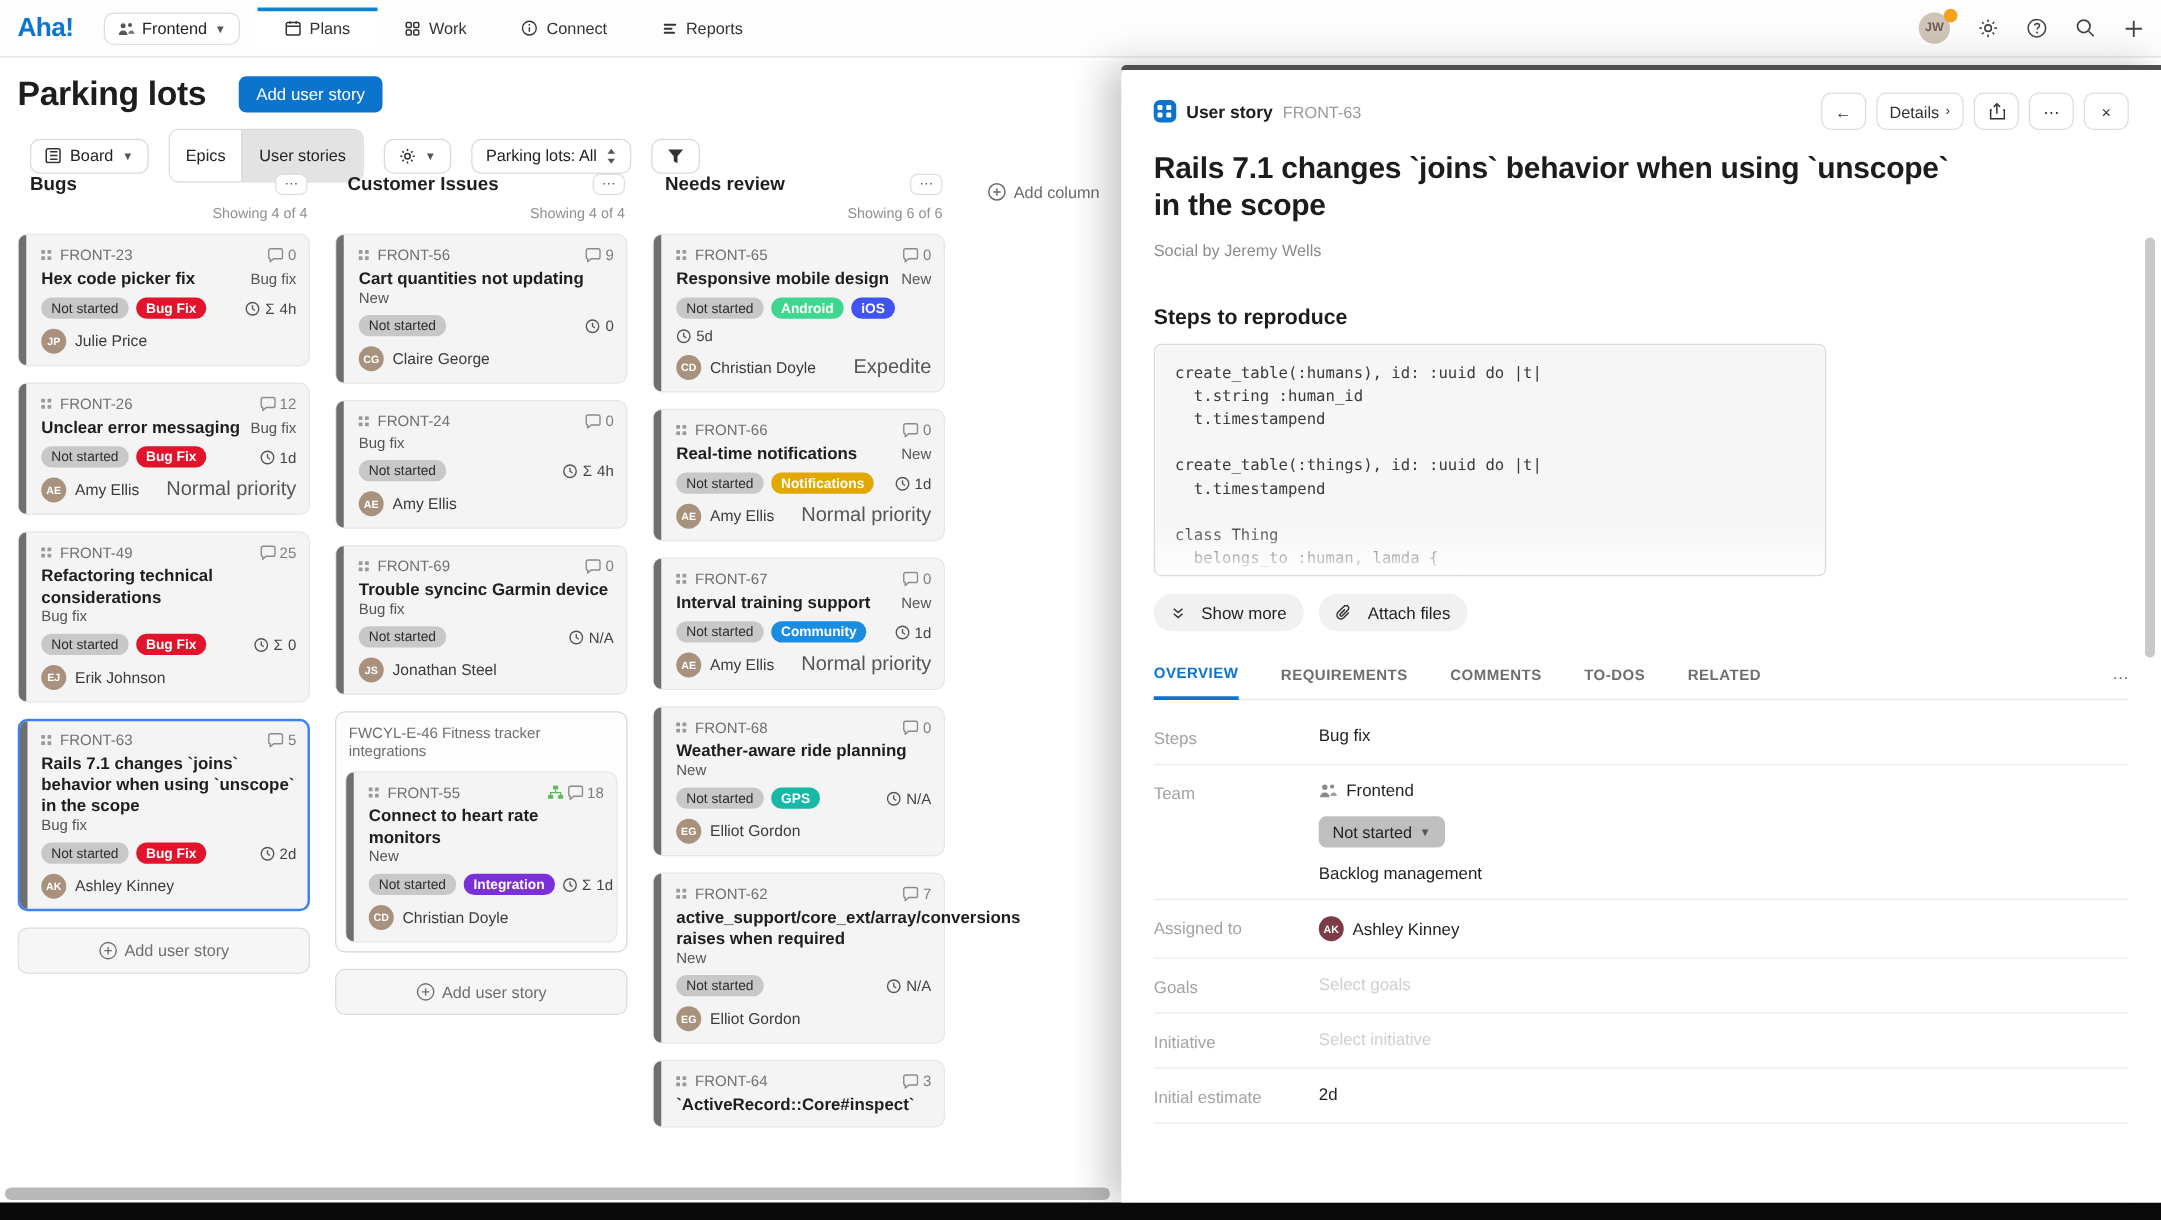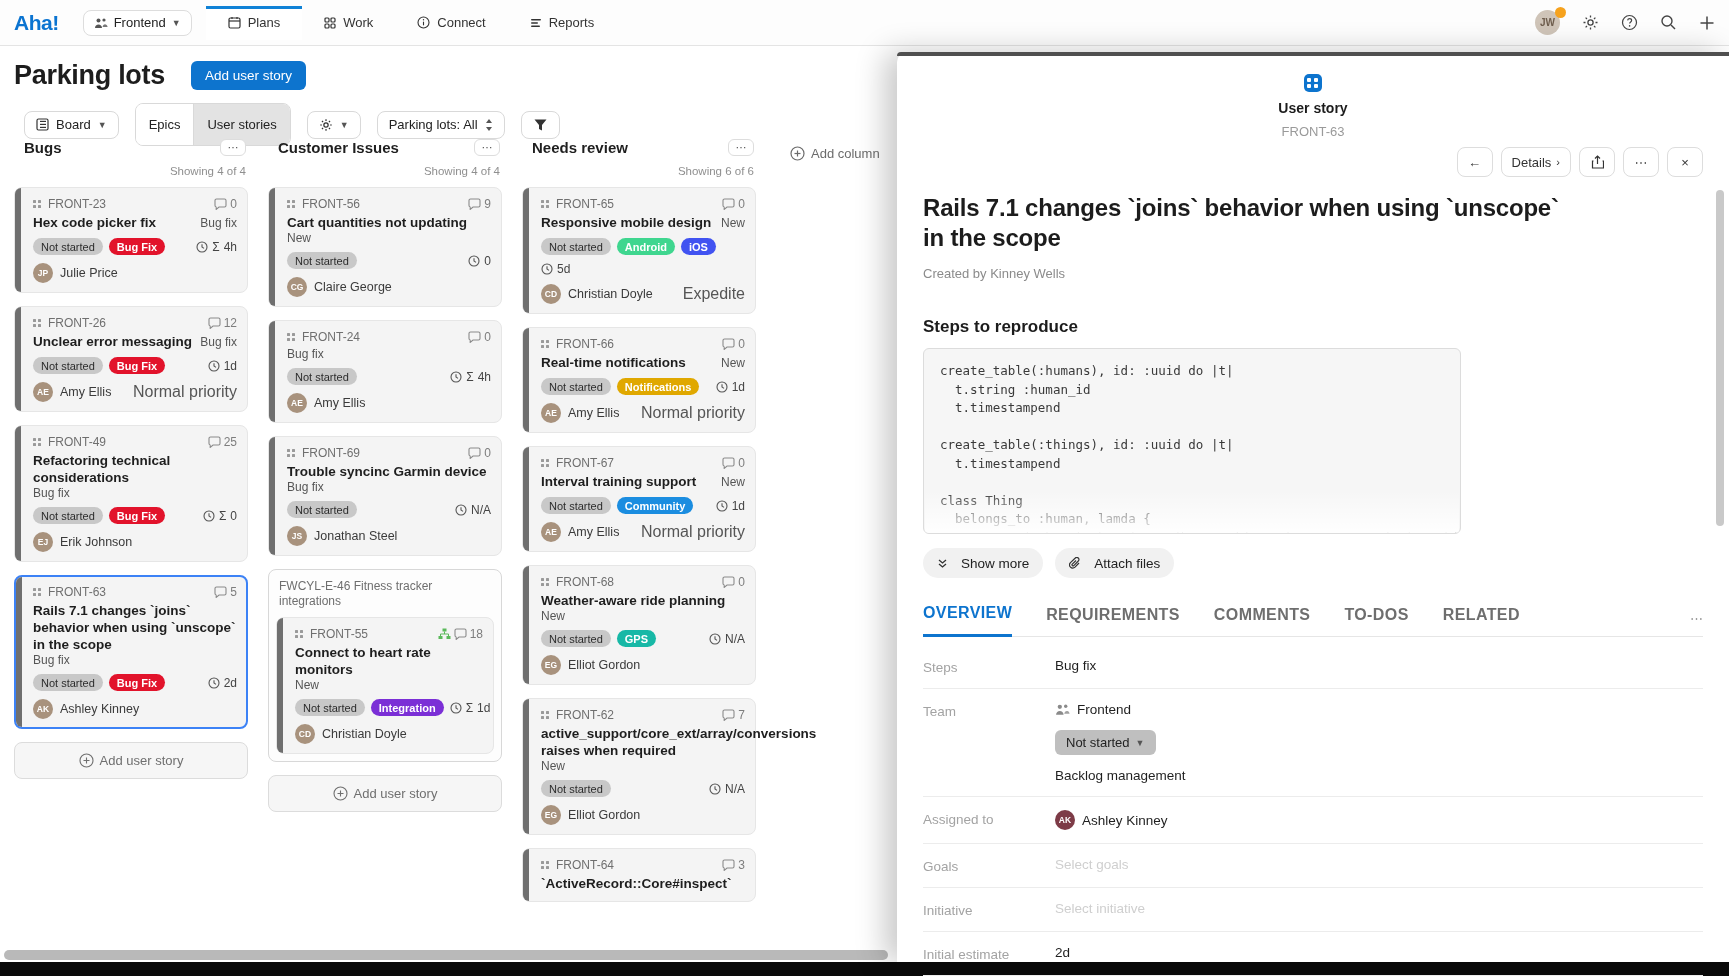--- a/index.html
+++ b/index.html
@@ -66,37 +66,37 @@
   .add-column { position:absolute; top:146px; left:790px; display:flex; align-items:center; gap:6px; font-size:13px; color:#6b6b6b; background:none; border:none; cursor:pointer; font-family:inherit; }
 
   
   .hscrollbar { position:absolute; left:4px; bottom:16px; width:884px; height:10px; border-radius:6px; background:#b9b9b9; }
   .bottombar { position:absolute; left:0; right:0; bottom:0; height:14px; background:#0a0a0a; }
 
   
   .panel { position:absolute; left:897px; top:52px; width:832px; height:910px; background:#fff; border-radius:10px 0 0 0; box-shadow:-12px 0 30px rgba(0,0,0,0.22); z-index:5; }
   .panel-grip { height:4px; background:#4f4f4f; border-radius:10px 0 0 0; }
   .panel-inner { padding:18px 26px 0 26px; }
-  .p-head { display:flex; align-items:center; gap:8px;flex-direction:column; }
+  .p-head { display:flex; align-items:center; gap:8px; }
   .story-glyph { width:18px; height:18px; background:#0d74ce; border-radius:5px; display:grid; grid-template-columns:5px 5px; grid-gap:2px; align-content:center; justify-content:center; }
   .story-glyph i { width:4px; height:4px; background:#fff; border-radius:1px; }
   .p-type { font-size:14px; font-weight:700; color:#1c1c1c; }
   .p-id { font-size:13px; color:#9a9a9a; }
   .p-actions { margin-left:auto; display:flex; gap:8px; }
   .p-btn { background:#fff; border:1px solid #ddd; border-radius:8px; height:30px; min-width:36px; padding:0 10px; font-size:13px; color:#333; display:flex; align-items:center; justify-content:center; gap:5px; cursor:pointer; font-family:inherit; }
   .p-title { font-size:24px; font-weight:700; color:#1c1c1c; line-height:30px; margin-top:16px; letter-spacing:-0.2px; }
   .p-created { font-size:13px; color:#8b8b8b; margin-top:13px; }
   .p-section { font-size:17px; font-weight:700; color:#1c1c1c; margin-top:36px; }
   .codeblock { position:relative; margin-top:11px; background:#f6f6f6; border:1px solid #dcdcdc; border-radius:6px; height:186px; overflow:hidden; }
   .codeblock pre { font-family:"DejaVu Sans Mono", monospace; font-size:12.5px; line-height:18.5px; color:#3a3a3a; padding:13px 16px; white-space:pre; }
   .codefade { position:absolute; left:1px; right:1px; bottom:0; height:42px; background:linear-gradient(rgba(246,246,246,0), rgba(255,255,255,0.95)); }
   .p-pills { display:flex; gap:12px; margin-top:14px; }
   .pill { display:flex; align-items:center; gap:13px; background:#f1f1f1; border:none; border-radius:15px; height:30px; padding:0 14px; font-size:13.5px; color:#222; cursor:pointer; font-family:inherit; }
   .p-tabs { display:flex; align-items:flex-end; gap:34px; margin-top:26px; border-bottom:1px solid #e6e6e6; position:relative; }
-  .p-tab { font-size:16px; font-weight:700; letter-spacing:0.4px; color:#6e6e6e; padding:0 0 12px 0; cursor:pointer; }
+  .p-tab { font-size:12px; font-weight:700; letter-spacing:0.4px; color:#6e6e6e; padding:0 0 12px 0; cursor:pointer; }
   .p-tab.active { color:#0d74ce; border-bottom:3px solid #0d74ce; margin-bottom:-1px; }
   .p-tab-more { position:absolute; right:0; bottom:10px; color:#7d7d7d; font-size:13px; cursor:pointer; }
   .fields { margin-top:8px; }
   .frow { display:flex; padding:13px 0; border-bottom:1px solid #ececec; align-items:flex-start; }
   .flabel { width:132px; flex:0 0 132px; font-size:13.5px; color:#a3a3a3; padding-top:2px; }
   .fvalue { font-size:13.5px; color:#1f1f1f; display:flex; align-items:center; gap:7px; }
   .placeholder { color:#cfcfcf; }
   .team-stack { display:flex; flex-direction:column; gap:13px; }
   .status-dd { background:#bfbfbf; border:none; border-radius:6px; padding:5px 11px; font-size:13px; color:#222; display:inline-flex; align-items:center; gap:6px; width:max-content; cursor:pointer; font-family:inherit; }
   .avatar.dark { background:#7d3b47; }
@@ -886,21 +886,21 @@
                 <path d="M2 6h-1v7h11V6h-1" transform="translate(0.5)"></path>
                 <line x1="6.5" y1="9" x2="6.5" y2="1"></line>
                 <path d="M4 3.5L6.5 1 9 3.5" fill="none"></path>
               </svg>
             </button>
           <button class="p-btn">⋯</button>
           <button class="p-btn">×</button>
         </div>
       </div>
       <div class="p-title" style="max-width:640px;">Rails 7.1 changes `joins` behavior when using `unscope` in the scope</div>
-      <div class="p-created">Created by Kinney Wells</div>
+      <div class="p-created">Social by Jeremy Wells</div>
       <div class="p-section">Steps to reproduce</div>
       <div class="codeblock" style="width:538px;">
         <pre id="code-pre">create_table(:humans), id: :uuid do |t|
   t.string :human_id
   t.timestampend
 
 create_table(:things), id: :uuid do |t|
   t.timestampend
 
 class Thing

